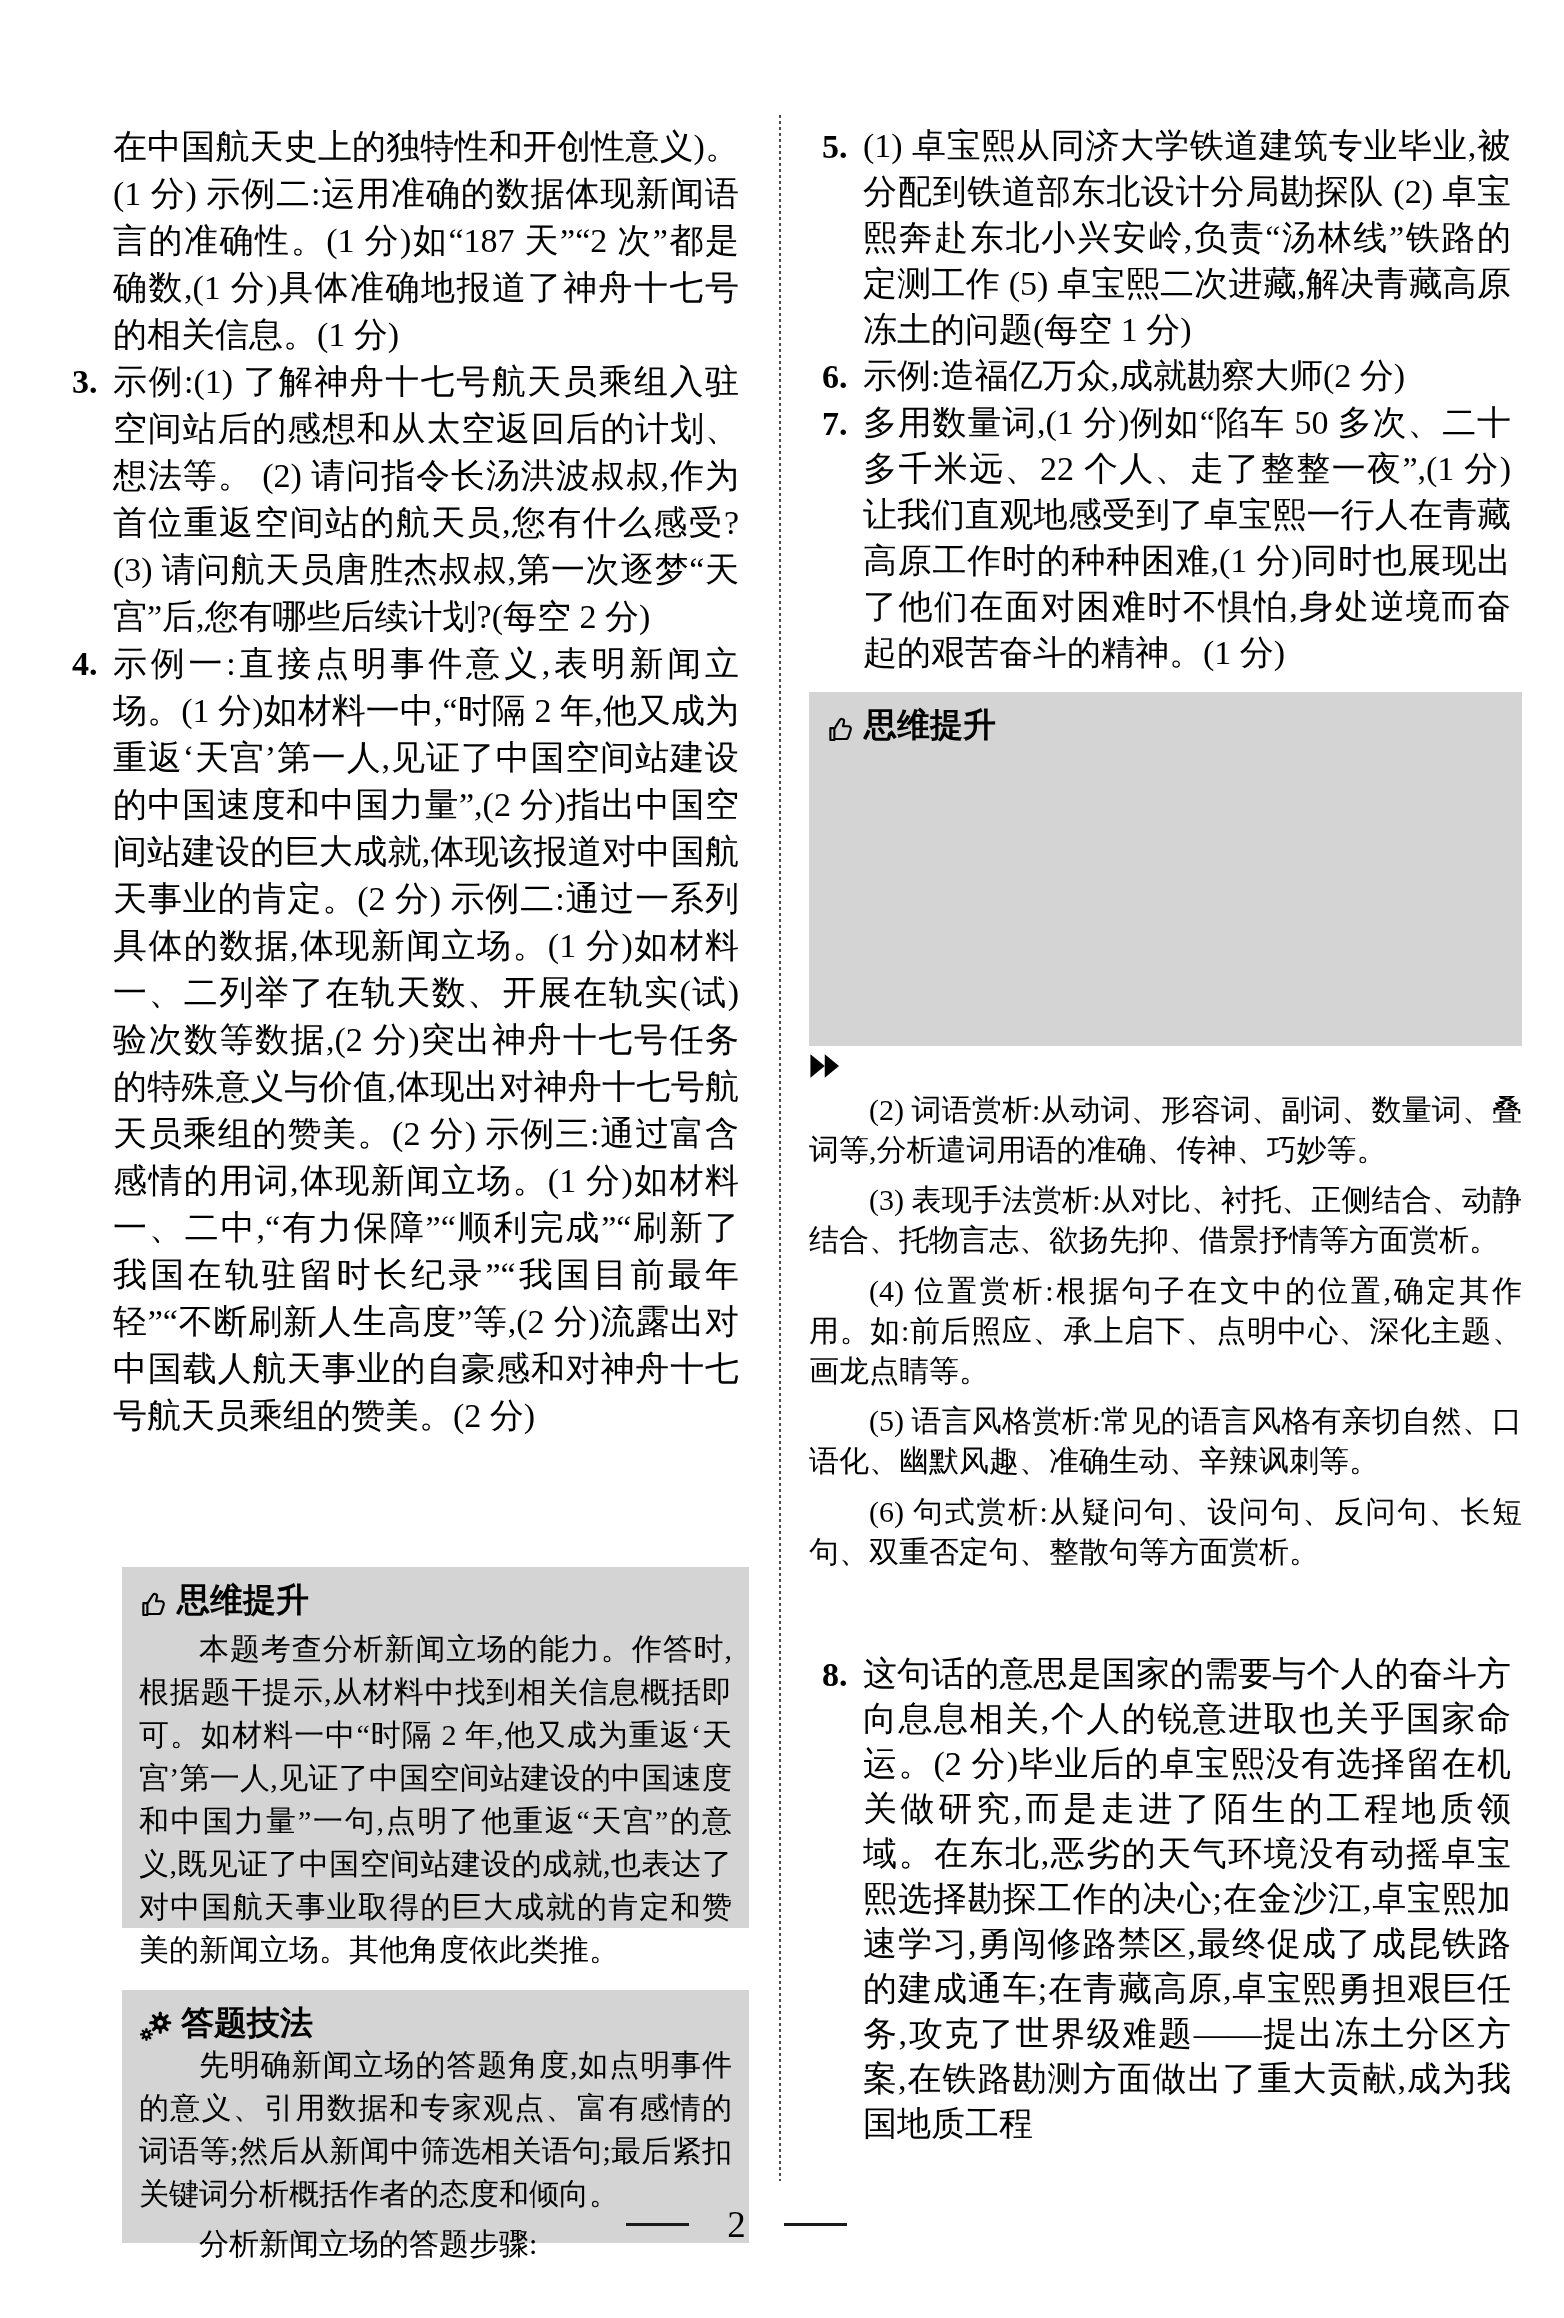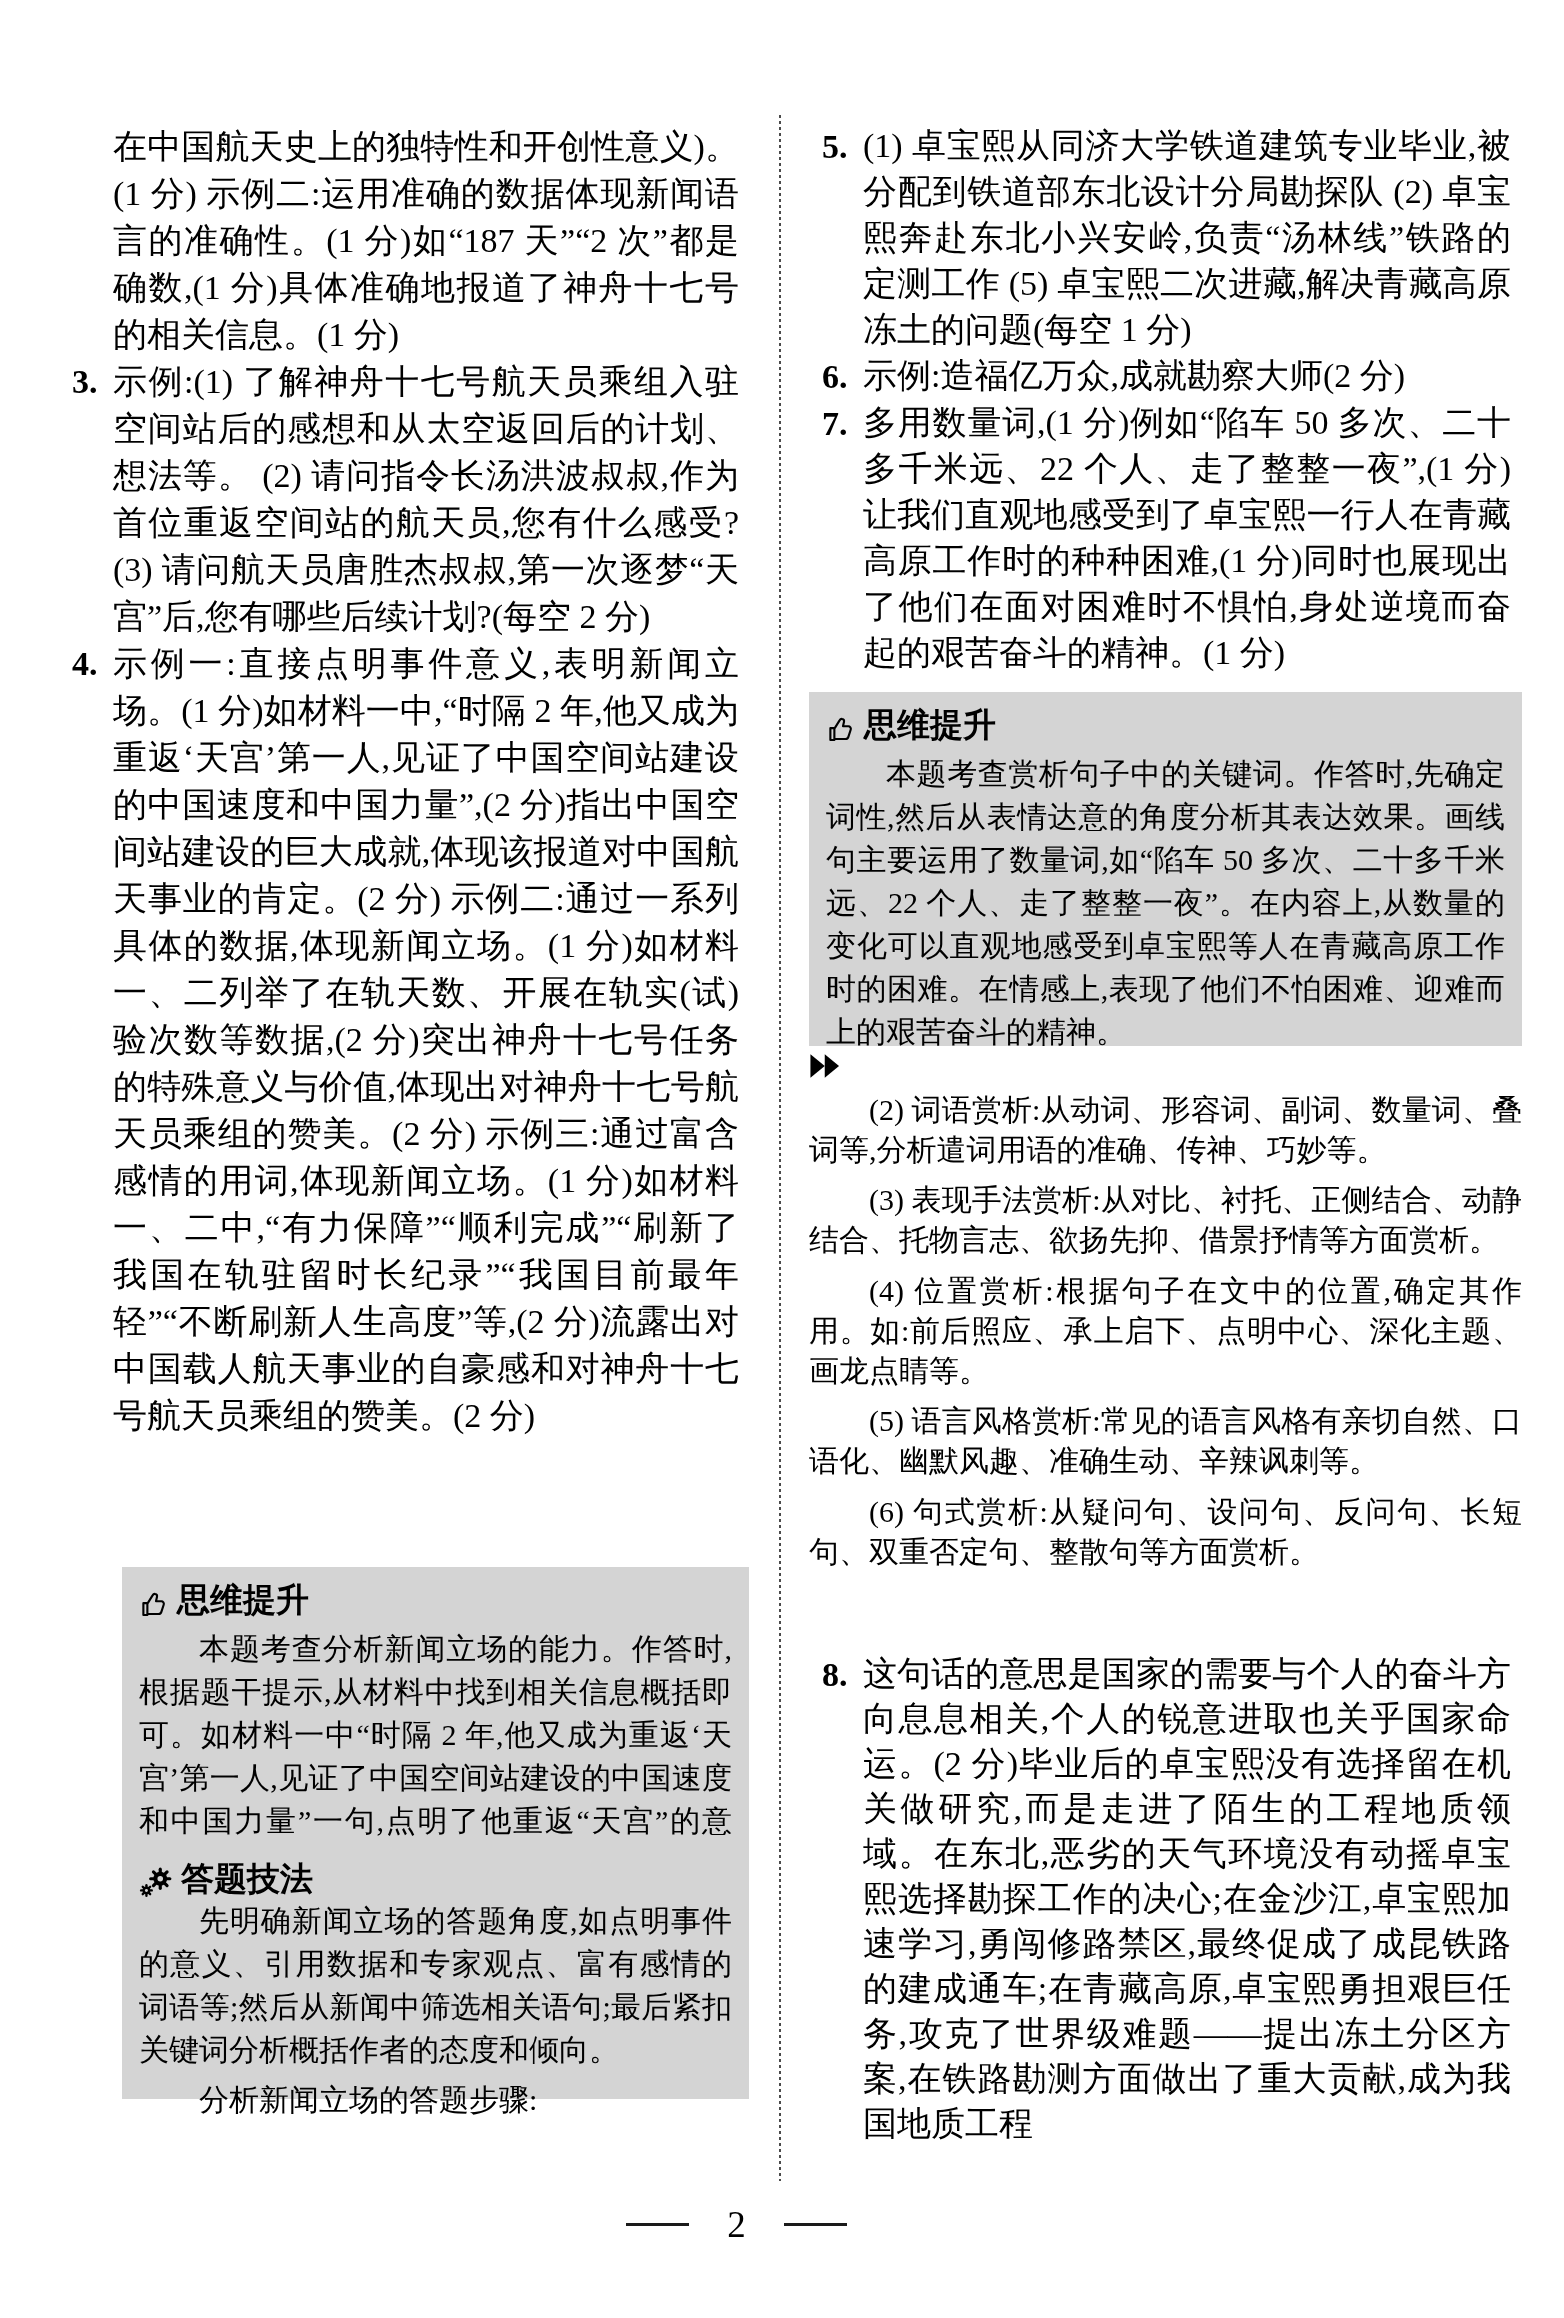--- a/index.html
+++ b/index.html
@@ -31,21 +31,21 @@
   .box-title {
     display:flex; align-items:flex-end; gap:8px;
     font-family:"Liberation Sans","DejaVu Sans",sans-serif; font-weight:700;
     font-size:33px; line-height:40px;
   }
   .box-body {
     margin:6.6px 0 0 0; font-size:30px; line-height:43px; text-indent:2em;
     text-align:justify; word-break:break-all;
   }
   .box-siwei-left  { left:122px;  top:1567px; width:627px;  height:361px; }
-  .box-dati        { left:122px;  top:1846px; width:627px;  height:253px; }
+  .box-dati        { left:122px;  top:1990px; width:627px;  height:253px; }
   .box-siwei-right { left:809px; top:692px; width:713px; height:354px; }
 
   .knowledge { left:809px; top:1053px; width:713px; }
   .k-title {
     display:flex; align-items:center; gap:9.2px;
     font-family:"Liberation Sans","DejaVu Sans",sans-serif; font-weight:700; font-size:32px;
   }
   .k-title-text { border-bottom:4px double #000; padding-bottom:3.3px; }
   .k-point {
     margin:10.5px 0 0 0; font-size:30px; line-height:40px; text-indent:2em;
@@ -141,21 +141,20 @@
 
   <div class="graybox box-siwei-right">
     <div class="box-title">
       <span class="icon">
         <svg width="30" height="30" viewBox="0 0 24 24">
           <path d="M3.5 10.5h3.2v9.5H3.5z M7 19.2h8.6c1.1 0 2-.7 2.3-1.7l1.9-5.9c.4-1.3-.6-2.6-1.9-2.6h-4.3l.8-3.6c.2-1-.4-2-1.4-2.2-.8-.2-1.6.2-2 .9L7 10.5" fill="none" stroke="#000" stroke-width="1.7" stroke-linejoin="round"></path>
         </svg>
       </span>
       <span>思维提升</span>
     </div>
-    <p class="box-body">本题考查赏析句子中的关键词。作答时,先确定词性,然后从表情达意的角度分析其表达效果。画线句主要运用了数量词,如“陷车 50 多次、二十多千米远、22 个人、走了整整一夜”。在内容上,从数量的变化可以直观地感受到卓宝熙等人在青藏高原工作时的困难。在情感上,表现了他们不怕困难、迎难而上的艰苦奋斗的精神。</p>
   </div>
 
   <div class="block knowledge">
     <div class="k-title">
       <span class="icon">
         <svg width="38" height="26" viewBox="0 0 29 20">
           <path d="M1 1 L12 10 L1 19 Z" fill="#000"></path>
           <path d="M12 1 L23 10 L12 19 Z" fill="#000"></path>
         </svg>
       </span>

